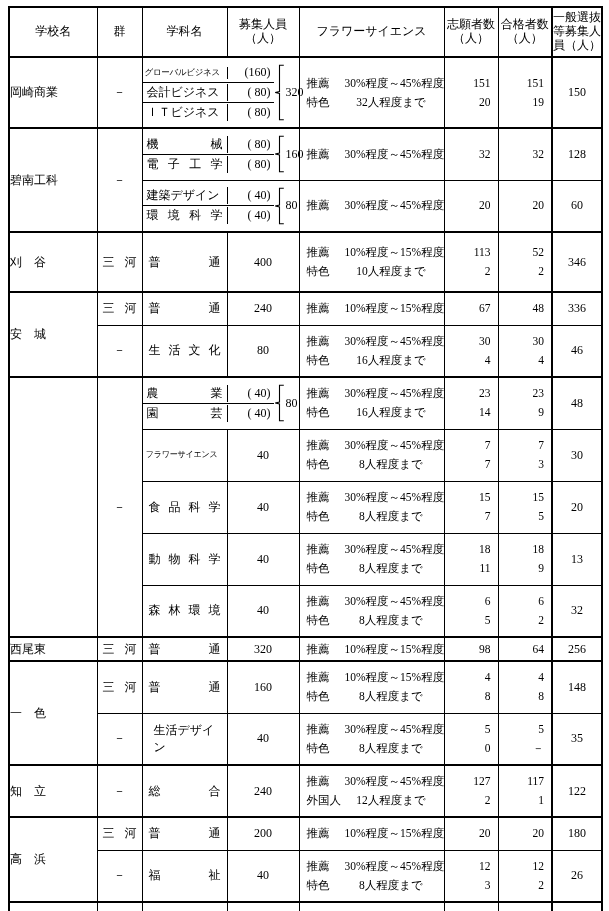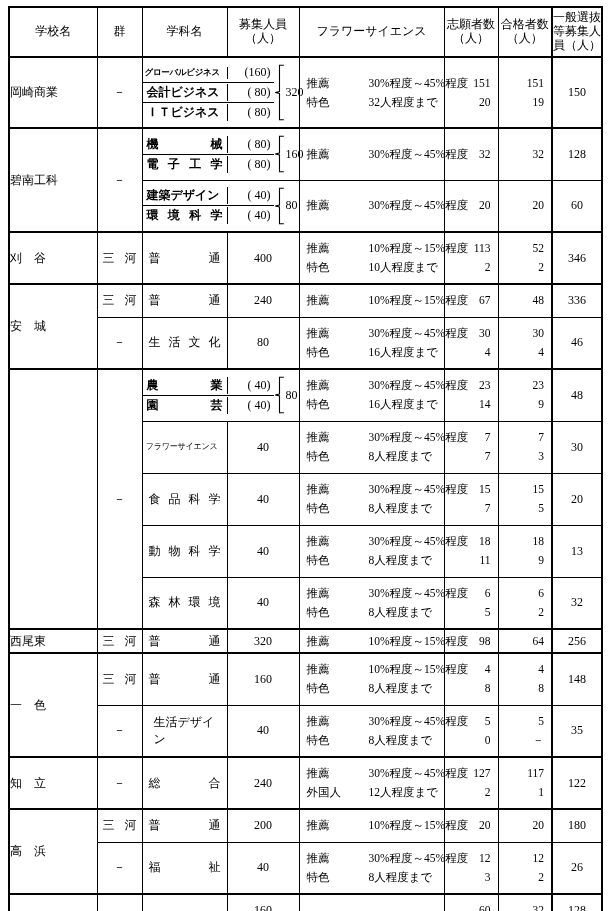--- a/index.html
+++ b/index.html
@@ -66,21 +66,21 @@
   .dash{ text-align:center; display:block; }
 
   
   .comp{ display:flex; align-items:stretch; width:100%; height:100%; }
   .comp-left{ flex:0 0 auto; display:flex; flex-direction:column; justify-content:center;}
   .sub-row{ display:flex; align-items:center; }
   .sub-name{
     width:85px; box-sizing:border-box;
     border-right:1px solid #000;
     display:flex; justify-content:space-between;
-    padding:0 4px; font-size:12px; white-space:nowrap;font-weight:bold;
+    padding:0 4px; font-size:12px; white-space:nowrap;
   }
   .sub-name.tinyname{ display:block; font-size:8.5px; letter-spacing:-0.3px; padding:0 2px;}
   .sub-num{
     width:46px; box-sizing:border-box; text-align:right; padding-right:3px;
     font-size:12px;
   }
   .sub-sep{ border-bottom:1px solid #000; }
   .brace{
     flex:0 0 12px; display:flex; align-items:center; justify-content:center;
     font-size:12px;
@@ -90,21 +90,21 @@
     flex:1 1 auto; display:flex; align-items:center; justify-content:flex-end;
     padding-right:7px; font-size:12px;
   }
   
   td.composite{ padding:0; }
 
   
   .frm{ display:flex; align-items:center; width:100%; box-sizing:border-box;
         padding:0 6px 0 7px; font-size:11.5px; height:19px; }
   .frm-label{ flex:0 0 auto; width:38px; }
-  .frm-val{ flex:1 1 auto; text-align:left; white-space:nowrap;margin-left:24px; }
+  .frm-val{ flex:1 1 auto; text-align:center; white-space:nowrap; }
   .frm-stack{ display:flex; flex-direction:column; justify-content:center; height:100%; }
 
   .numstack{ display:flex; flex-direction:column; justify-content:center; height:100%; }
   .numstack > div{ height:19px; line-height:19px; text-align:right; padding-right:7px;}
 </style>
 </head>
 <body>
 
 <div id="wrap">
   <table class="main">
@@ -291,21 +291,21 @@
               <div>20</div>
             </div>
           </td>
           <td>
             <div class="numstack">
               <div>20</div>
             </div>
           </td>
           <td class="cell-num thick-left">60</td>
         </tr>
-        <tr class="grp-start" style="height: 52px;">
+        <tr class="grp-start" style="height: 60px;">
           <td class="cell-school" rowspan="1"><span>刈　谷</span></td>
           <td class="cell-gun" rowspan="1">
             <span class="just-gun">
               <span>三</span>
               <span>河</span>
             </span>
           </td>
           <td class="cell-dept">
             <span class="just">
               <span>普</span>

